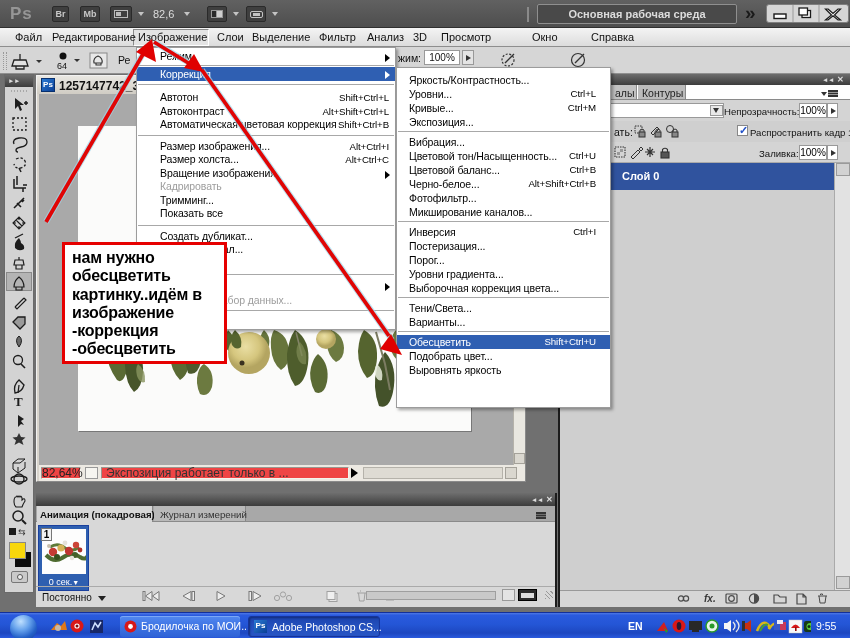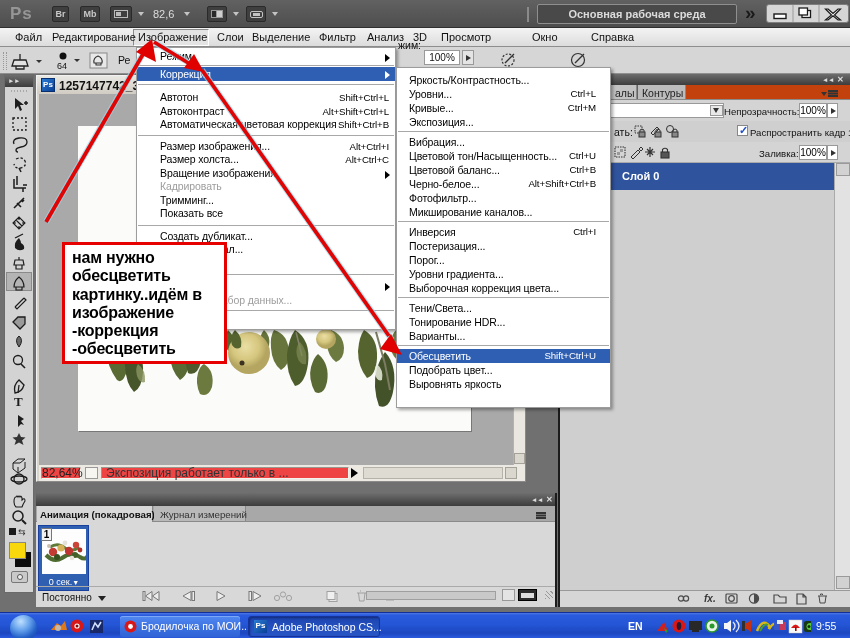--- a/index.html
+++ b/index.html
@@ -109,21 +109,21 @@
   <svg class="abs" style="left:10px;top:50px;" width="120" height="22" viewBox="0 0 120 22">
     <path d="M2,16 h16 l-2,-6 h-12 z M6,16 v3 h8 v-3 M10,4 v6" stroke="#222" fill="#e2e2e2" stroke-width="1.3"></path>
     <path d="M26,10 l3,3 l3,-3 z" fill="#333"></path>
     <circle cx="53" cy="6" r="3.5" fill="#111"></circle>
     <path d="M64,9 l3,3 l3,-3 z" fill="#333"></path>
     <rect x="80" y="3" width="17" height="15" fill="#e8e8e8" stroke="#888"></rect>
     <path d="M84,13 q-1,-5 4,-7 q5,2 4,7 z m2,0 v2 h5 v-2" stroke="#333" fill="none" stroke-width="1.1"></path>
     <text x="47" y="19" font-size="9" fill="#111" font-family="Liberation Sans">64</text>
     <text x="108" y="14" font-size="10.5" fill="#111" font-family="Liberation Sans">Ре:</text>
   </svg>
-  <div class="abs" style="left:398px;top:39px;font-size:10.5px;color:#111;">жим:</div>
+  <div class="abs" style="left:398px;top:52px;font-size:10.5px;color:#111;">жим:</div>
   <div class="abs" style="left:424px;top:50px;width:36px;height:15px;background:#fff;border:1px solid #999;font-size:10px;text-align:center;line-height:14px;color:#111;">100%</div>
   <div class="abs" style="left:462px;top:50px;width:12px;height:15px;background:#e4e4e4;border:1px solid #999;">
       <div class="abs" style="left:3px;top:4px;width:0;height:0;border-top:3.5px solid transparent;border-bottom:3.5px solid transparent;border-left:5px solid #333;"></div>
     </div>
   <svg class="abs" style="left:498px;top:50px;" width="100" height="20" viewBox="0 0 100 20">
     <g stroke="#333" fill="none" stroke-width="1.2">
       <circle cx="10" cy="10" r="6" stroke-dasharray="2,1.6"></circle>
       <path d="M7,13 l6,-6 m0,0 l3,-3" stroke-width="1.4"></path>
       <circle cx="80" cy="10" r="6.5"></circle>
       <path d="M77,13 l6,-6 m0,0 l3,-3" stroke-width="1.4"></path>
@@ -188,21 +188,21 @@
       <div class="abs" style="left:324px;top:2px;width:140px;height:12px;background:#dedbD3;border:1px solid #b5b2aa;"></div>
       <div class="abs" style="left:466px;top:2px;width:12px;height:12px;background:#dad7cf;border:1px solid #a5a29a;"></div>
     </div>
   </div>
 
   <div class="abs" id="dock">
     <div class="abs phead" style="left:0;top:0;width:290px;height:11px;">
       <span class="abs" style="left:262px;top:2px;color:#ddd;font-size:6.5px;font-weight:bold;letter-spacing:-0.5px;">◄◄</span>
       <span class="abs" style="left:277px;top:1px;color:#ddd;font-size:8px;font-weight:bold;">✕</span>
     </div>
-    <div class="abs" style="left:0;top:11px;width:290px;height:15px;background:#c2410c;border-bottom:1px solid #8a8a8a;">
+    <div class="abs" style="left:0;top:11px;width:290px;height:15px;background:#ffffff;border-bottom:1px solid #8a8a8a;">
       <div class="abs" style="left:0;top:0;width:77px;height:14px;background:#c2c2c2;border-right:1px solid #8a8a8a;"></div>
       <div class="abs ptab" style="left:55px;top:2px;">алы</div>
       <div class="abs" style="left:78px;top:0;width:48px;height:14px;background:#bcbcbc;border-right:1px solid #8a8a8a;"></div>
       <div class="abs ptab" style="left:82px;top:2px;">Контуры</div>
       <div class="abs" style="left:268px;top:5px;width:10px;height:1.5px;background:#333;box-shadow:0 2.5px 0 #333,0 5px 0 #333;"></div>
         <div class="abs" style="left:261px;top:7px;width:0;height:0;border-left:3px solid transparent;border-right:3px solid transparent;border-top:4px solid #333;"></div>
     </div>
     <div class="abs" style="left:0;top:26px;width:290px;height:21px;background:#d4d4d4;">
       <div class="abs ctl" style="left:2px;top:3px;width:162px;height:15px;">
         <div class="abs" style="left:147px;top:1px;width:13px;height:11px;background:#e8e8e8;border:1px solid #999;"></div>
@@ -448,21 +448,20 @@
       </div>
     <div class="mi2">Инверсия<span class="sc2">Ctrl+I</span></div>
     <div class="mi2">Постеризация...</div>
     <div class="mi2">Порог...</div>
     <div class="mi2">Уровни градиента...</div>
     <div class="mi2">Выборочная коррекция цвета...</div>
     <div class="sepw" style="height:6px;">
         <i class="sepl" style="top:2px;"></i>
       </div>
     <div class="mi2">Тени/Света...</div>
-    <div class="mi2">Тонирование HDR...</div>
     <div class="mi2">Варианты...</div>
     <div class="sepw" style="height:6px;">
         <i class="sepl" style="top:2px;"></i>
       </div>
     <div class="mi2 sel">Обесцветить<span class="sc2">Shift+Ctrl+U</span></div>
     <div class="mi2">Подобрать цвет...</div>
     <div class="mi2">Выровнять яркость</div>
   </div>
 
   <div class="abs" id="note">нам нужно<br>обесцветить<br>картинку..идём в<br>изображение<br>-коррекция<br>-обесцветить</div>

